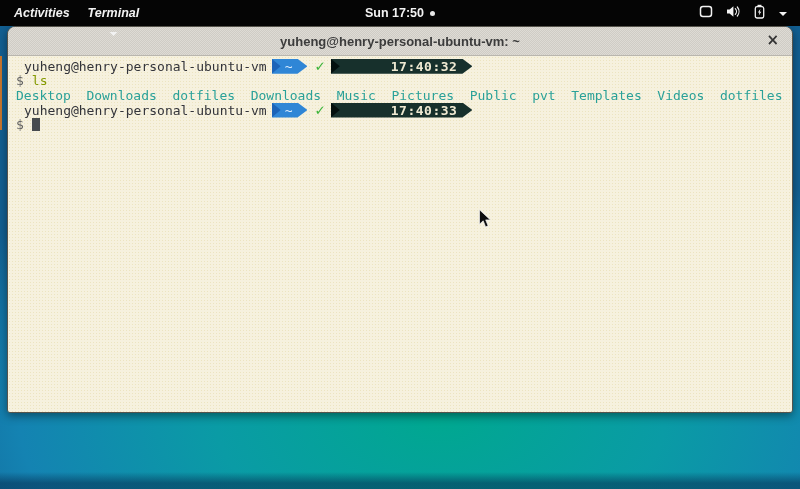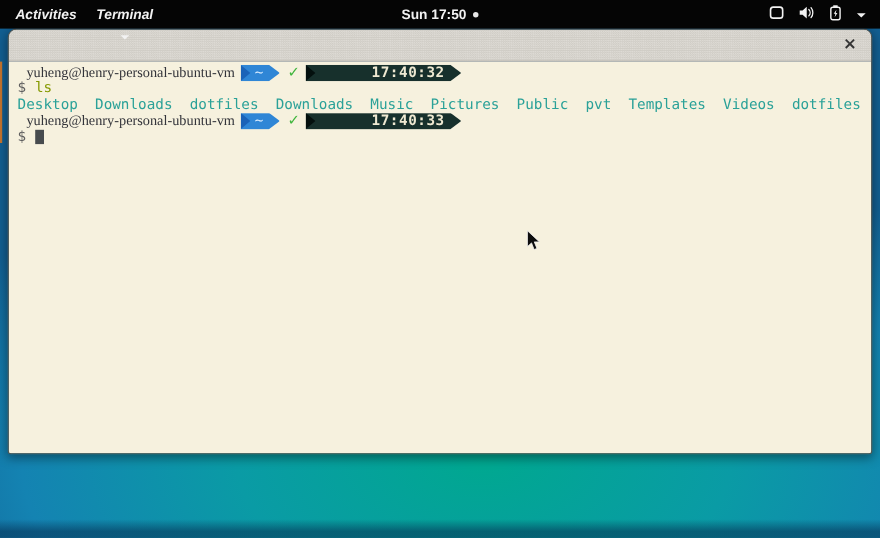--- a/index.html
+++ b/index.html
@@ -60,21 +60,21 @@
     flex:1;
     background-color:#f6f1de;
     background-image:radial-gradient(#ece4c0 19%, transparent 20%);
     background-size:3px 3px;
     font-family:"DejaVu Sans Mono", monospace;
     font-size:13px; color:#303030;
     padding:3px 0 0 8px;
   }
   .t-line { height:14.6px; display:flex; align-items:center; white-space:pre; }
   .lead-space { padding-left:8px; }
-  .t-user { color:#33343a;font-family:Liberation Serif, serif; }
+  .t-user { color:#33343a; }
   .t-dollar { color:#5f5f5f; }
   .t-cmd { color:#859900; padding-left:8px; }
   .dirs { column-gap:15.6px; color:#2aa198; }
   .dirs span { display:inline-block; }
 
   
   .pl-blue, .pl-dark {
     display:inline-flex; align-items:center; height:15px;
     margin-left:5px; padding-right:13px;
     clip-path:polygon(0 0, calc(100% - 10px) 0, 100% 50%, calc(100% - 10px) 100%, 0 100%);
@@ -146,20 +146,21 @@
           <path d="M1 1 L5 5 L9 1 Z" fill="#f2f2f2"></path>
         </svg>
     </span>
   </div>
 </div>
 
 <div class="wp-accent"></div>
 
 <div class="window">
   <div class="titlebar">
+    <span class="title">yuheng@henry-personal-ubuntu-vm: ~</span>
     <span class="close-btn">×</span>
   </div>
 
   <div class="term-body">
 
     <div class="t-line">
       <span class="t-user lead-space">yuheng@henry-personal-ubuntu-vm</span><span class="pl-blue"><i class="chev chev-darkblue"></i><span class="seg-txt">~</span></span><span class="check">✓</span><span class="pl-dark"><i class="chev chev-black"></i><span class="seg-txt">17:40:32</span></span>
     </div>
 
     <div class="t-line">

